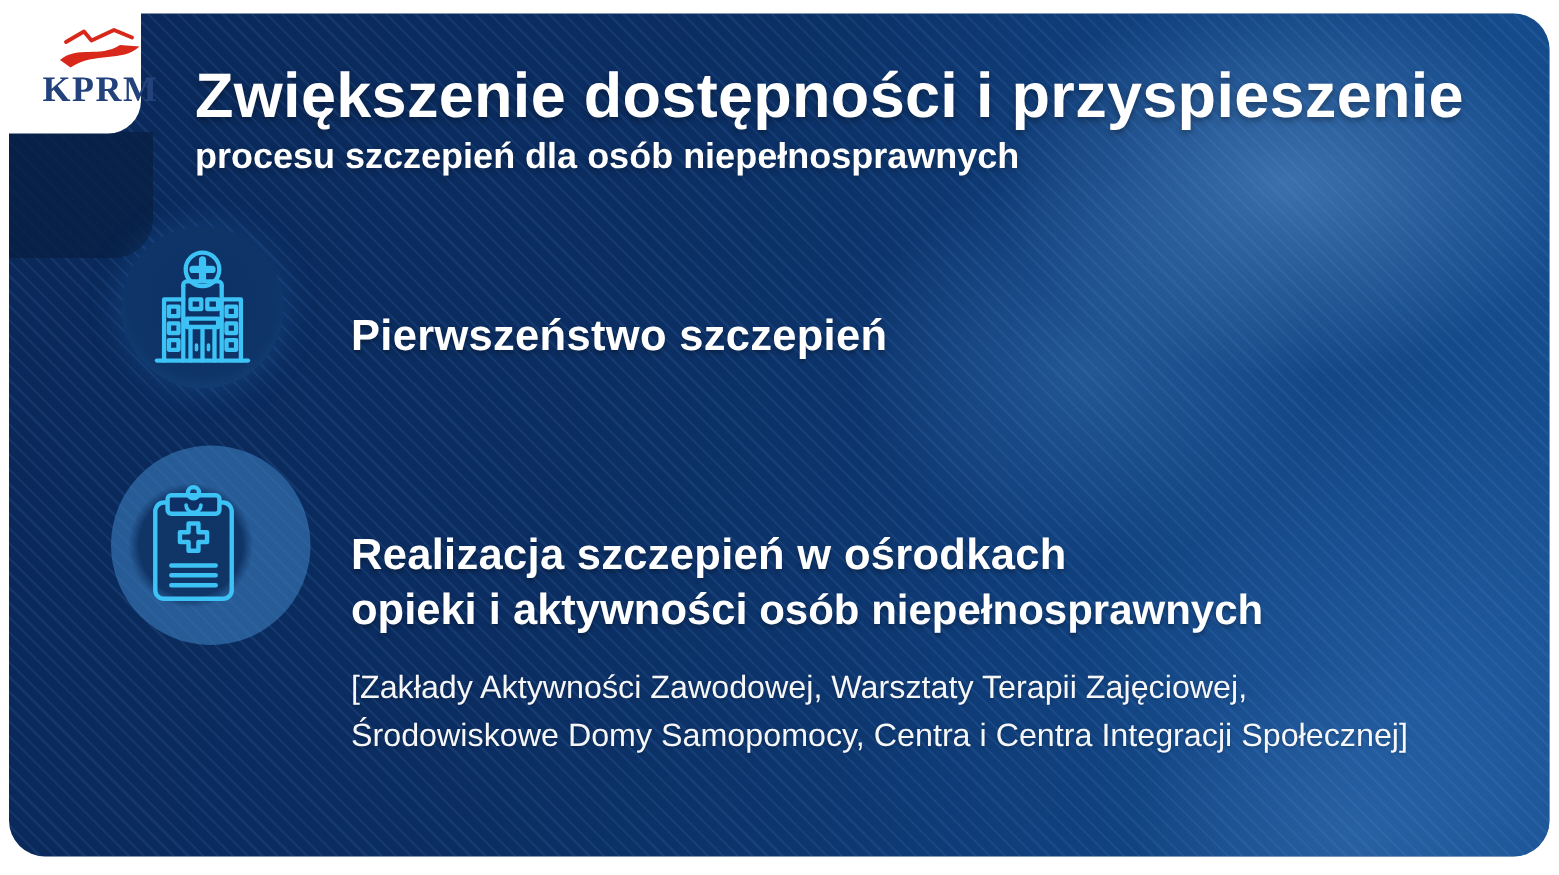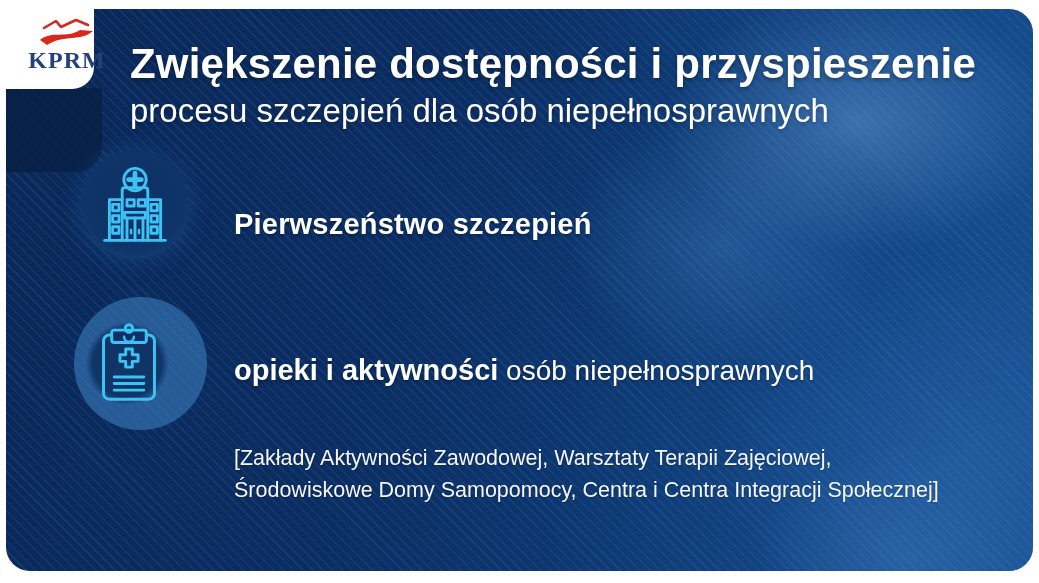--- a/index.html
+++ b/index.html
@@ -78,22 +78,22 @@
     color: #ffffff;
   }
   .title-bold {
     font-size: 42px;
     font-weight: 700;
     letter-spacing: 0.2px;
     line-height: 1.25;
     text-shadow: 0 2px 4px rgba(0,0,0,0.35);
   }
   .title-regular {
-    font-size: 33px;
-    font-weight: 400;
+    font-size: 24px;
+    font-weight: 700;
     line-height: 1.2;
     text-shadow: 0 2px 4px rgba(0,0,0,0.25);
   }
 
   
   .bubble { position: absolute; border-radius: 50%; z-index: 2; }
   .bubble-1 {
     left: 81px; top: 151px; width: 108px; height: 108px;
     background: radial-gradient(circle at 50% 45%, #0d3166 0%, #0e3468 62%, #174a83 92%, #1d558f 100%);
     box-shadow: 0 0 22px rgba(40,110,185,0.35);
@@ -114,21 +114,21 @@
   .item-2 { top: 314px; }
   .line-bold {
     font-size: 29px; font-weight: 700; letter-spacing: 0.2px;
     line-height: 1.28; text-shadow: 0 2px 3px rgba(0,0,0,0.3);
   }
   .line-regular {
     font-size: 28px; font-weight: 400;
     line-height: 1.28; text-shadow: 0 2px 3px rgba(0,0,0,0.22);
   }
   .inline-bold { font-weight: 700; font-size: 29px; }
-  .inline-regular { font-weight: 400; font-size: 28px; }
+  .inline-regular { font-weight: 700; font-size: 28px; }
 
   .footnote {
     position: absolute; left: 234px; top: 443px;
     color: rgba(255,255,255,0.96);
     font-size: 21.5px; font-weight: 400;
     line-height: 1.48;
     z-index: 5;
     text-shadow: 0 1px 2px rgba(0,0,0,0.25);
   }
 </style>
@@ -183,20 +183,21 @@
 <svg class="icon-svg icon-clipboard" width="74" height="84" viewBox="0 0 90 100" fill="none" stroke="#3cc2f4" stroke-width="3.6" stroke-linecap="round" stroke-linejoin="round">
   <rect x="14" y="16" width="62" height="78" rx="7"></rect>
   <rect x="24" y="10" width="42" height="15" rx="3" fill="#0d3166"></rect>
   <circle cx="45" cy="8" r="4.5"></circle>
   <path d="M39 18 a6 6 0 0 0 12 0" stroke-width="3"></path>
   <path d="M41 33 h8 v7 h7 v8 h-7 v7 h-8 v-7 h-7 v-8 h7 z"></path>
   <path d="M27 67 H63 M27 75 H63 M27 83 H63"></path>
 </svg>
 
 <div class="item-text item-2">
+  <div class="line-bold">Realizacja szczepień w ośrodkach</div>
   <div style="line-height:1.28; text-shadow:0 2px 3px rgba(0,0,0,0.3);">
     <span class="inline-bold">opieki i aktywności</span><span class="inline-regular"> osób niepełnosprawnych</span>
   </div>
 </div>
 
 <div class="footnote">
   <div>[Zakłady Aktywności Zawodowej, Warsztaty Terapii Zajęciowej,</div>
   <div>Środowiskowe Domy Samopomocy, Centra i Centra Integracji Społecznej]</div>
 </div>
 

